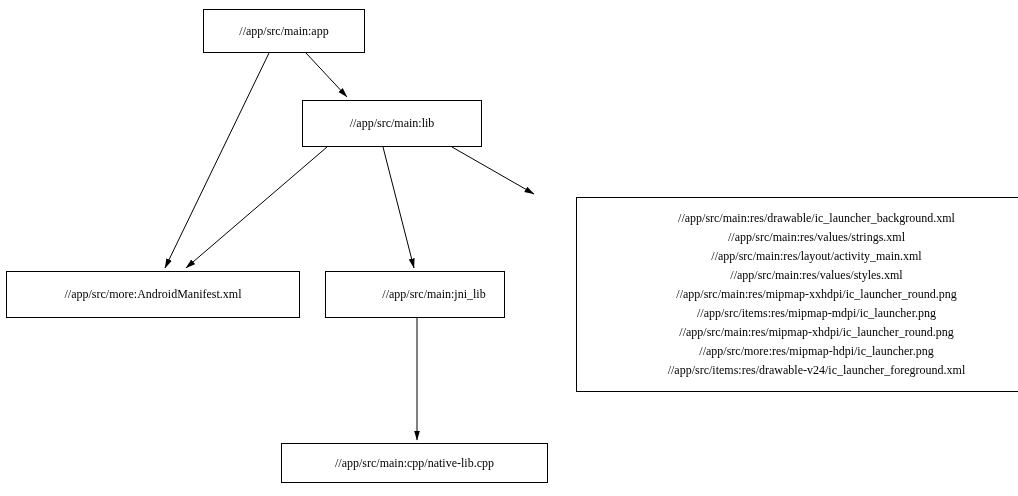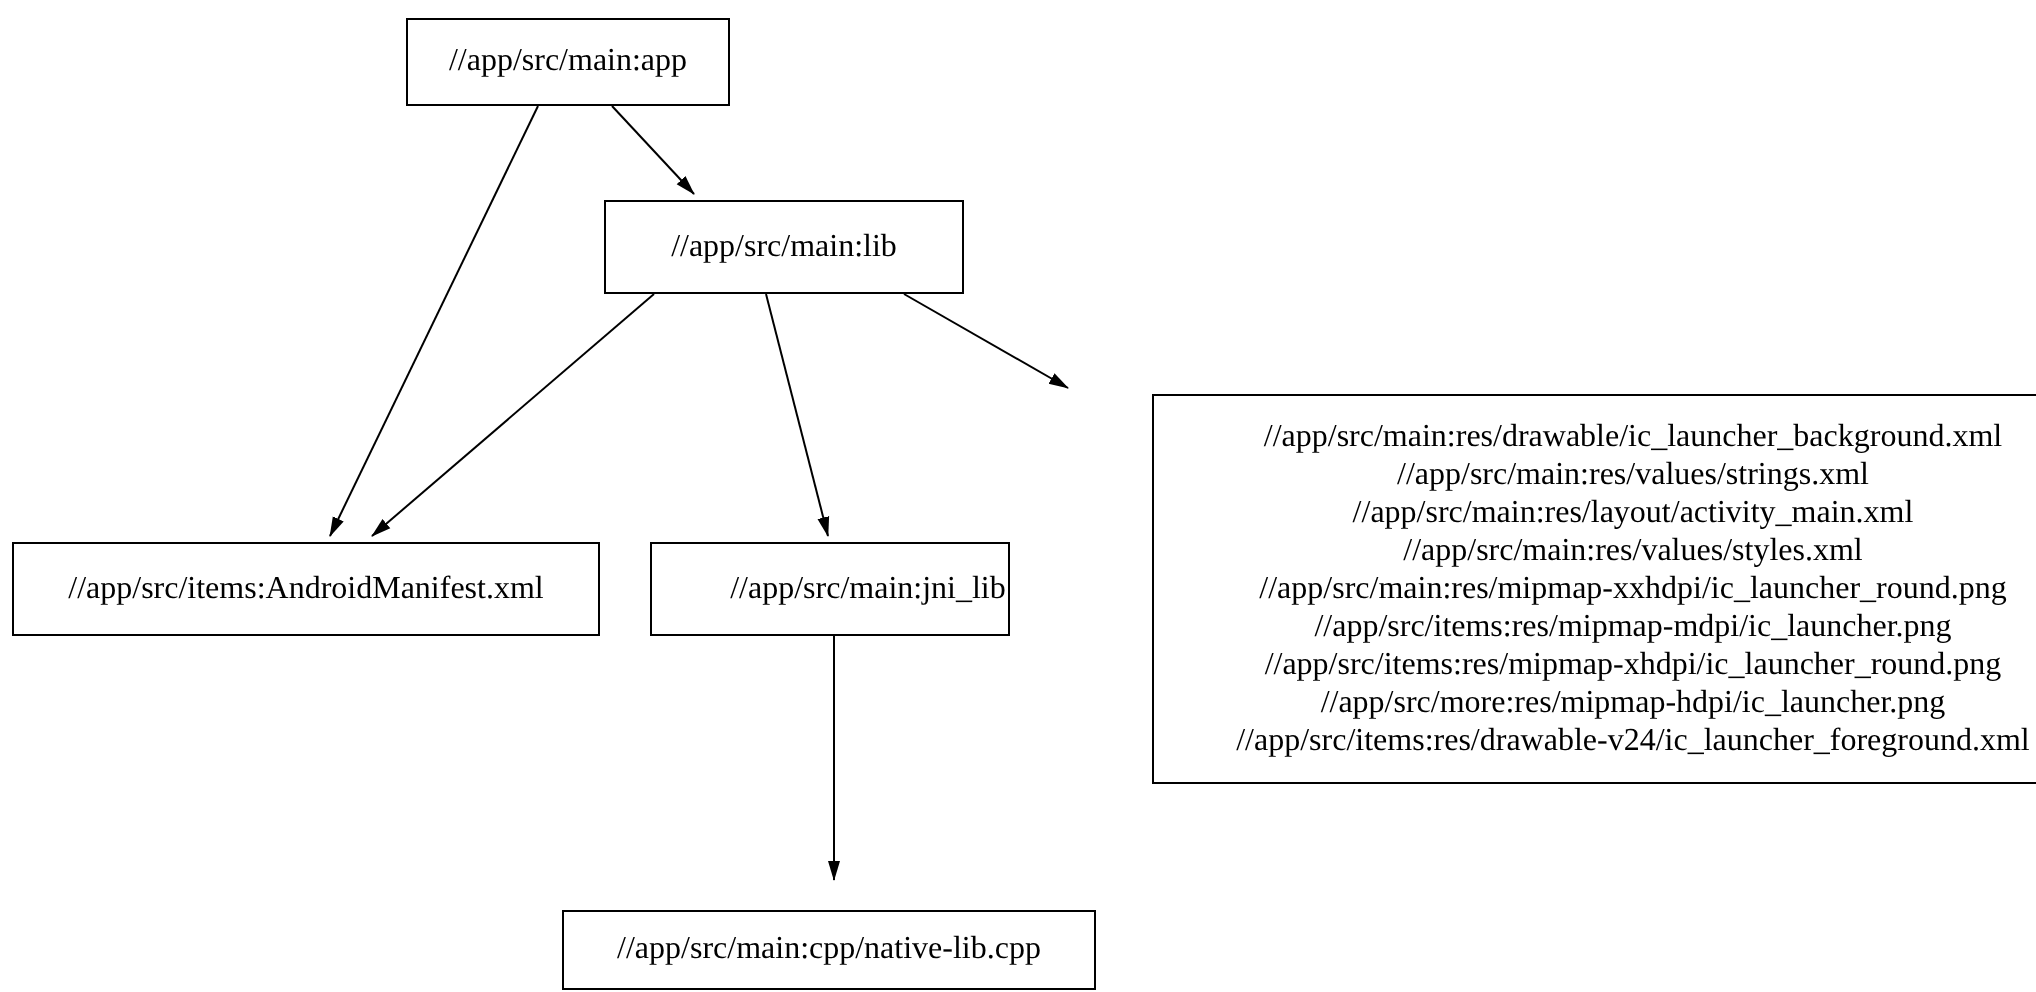--- a/index.html
+++ b/index.html
@@ -25,40 +25,40 @@
     pointer-events: none;
   }
   .node {
     position: absolute;
     box-sizing: border-box;
     border: 1px solid #000000;
     background: #ffffff;
     display: flex;
     align-items: center;
     justify-content: center;
-    font-size: 16px;
+    font-size: 12px;
     white-space: nowrap;
     text-align: center;
   }
   .node.multiline {
     flex-direction: column;
     justify-content: center;
     line-height: 19px;
     padding: 18px 4px;
     margin-left: 44px;
   }
   .node.multiline div {
     white-space: nowrap;
   }
   #node-app        { left: 203px; top:   9px; width: 162px; height: 44px; }
   #node-lib        { left: 302px; top: 100px; width: 180px; height: 47px; }
   #node-manifest   { left:   6px; top: 271px; width: 294px; height: 47px; }
   #node-jni-lib    { left: 325px; top: 271px; width: 180px; height: 47px; padding-left: 38px; }
   #node-res        { left: 532px; top: 197px; width: 481px; height: 195px; }
-  #node-native-lib { left: 281px; top: 443px; width: 267px; height: 40px; margin-top: 12px; }
+  #node-native-lib { left: 281px; top: 443px; width: 267px; height: 40px; }
 </style>
 </head>
 <body>
 
 <div class="canvas">
 
   <svg class="edges" viewBox="0 0 1018 496" xmlns="http://www.w3.org/2000/svg">
     <defs>
       <marker id="arrow" viewBox="0 0 10 7" refX="9.5" refY="3.5" markerWidth="10" markerHeight="7" orient="auto">
         <polygon points="0 0.5, 10 3.5, 0 6.5" fill="#000000"></polygon>
@@ -80,35 +80,35 @@
 
   <div class="node" id="node-app">
     <span>//app/src/main:app</span>
   </div>
 
   <div class="node" id="node-lib">
     <span>//app/src/main:lib</span>
   </div>
 
   <div class="node" id="node-manifest">
-    <span>//app/src/items:AndroidManifest.xml</span>
+    <span>//app/src/more:AndroidManifest.xml</span>
   </div>
 
   <div class="node" id="node-jni-lib">
     <span>//app/src/main:jni_lib</span>
   </div>
 
   <div class="node multiline" id="node-res">
     <div>//app/src/main:res/drawable/ic_launcher_background.xml</div>
     <div>//app/src/main:res/values/strings.xml</div>
     <div>//app/src/main:res/layout/activity_main.xml</div>
     <div>//app/src/main:res/values/styles.xml</div>
     <div>//app/src/main:res/mipmap-xxhdpi/ic_launcher_round.png</div>
     <div>//app/src/items:res/mipmap-mdpi/ic_launcher.png</div>
-    <div>//app/src/items:res/mipmap-xhdpi/ic_launcher_round.png</div>
+    <div>//app/src/main:res/mipmap-xhdpi/ic_launcher_round.png</div>
     <div>//app/src/more:res/mipmap-hdpi/ic_launcher.png</div>
     <div>//app/src/items:res/drawable-v24/ic_launcher_foreground.xml</div>
   </div>
 
   <div class="node" id="node-native-lib">
     <span>//app/src/main:cpp/native-lib.cpp</span>
   </div>
 
 </div>
 

